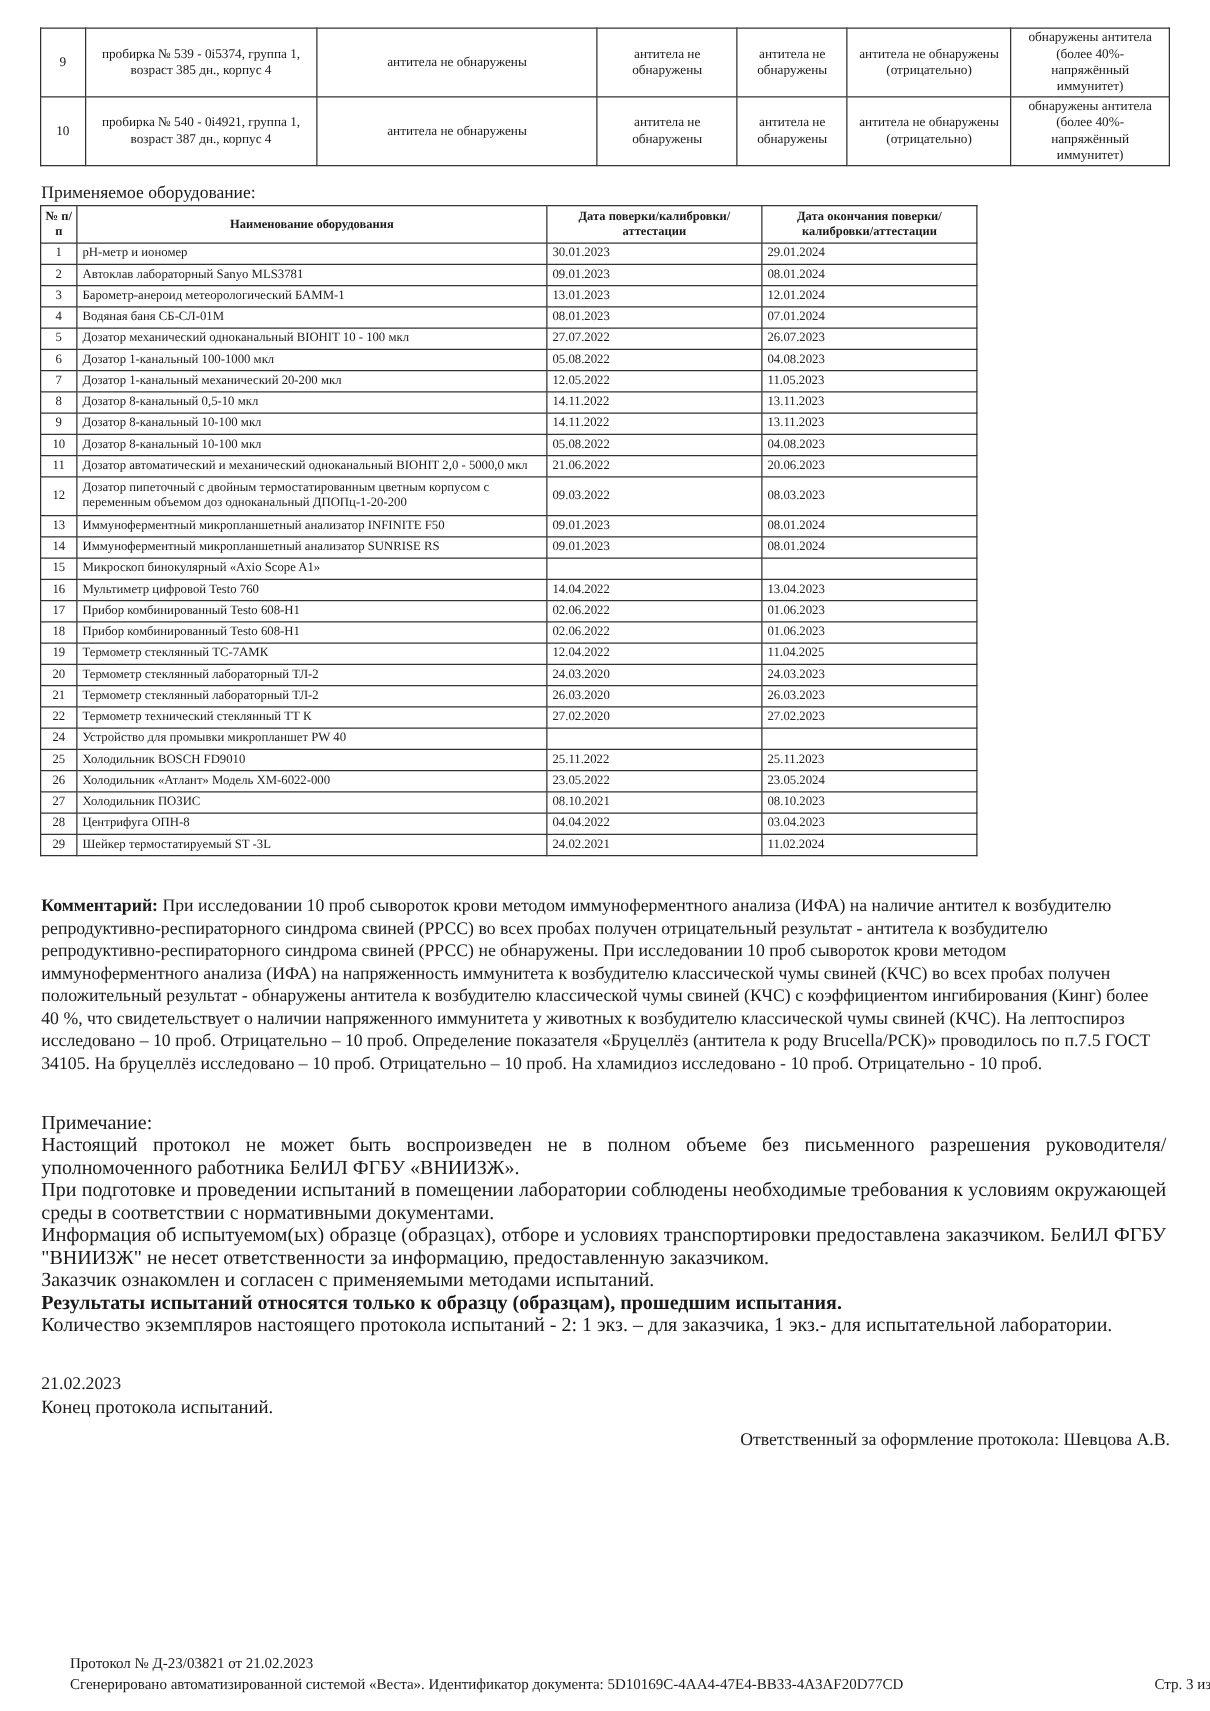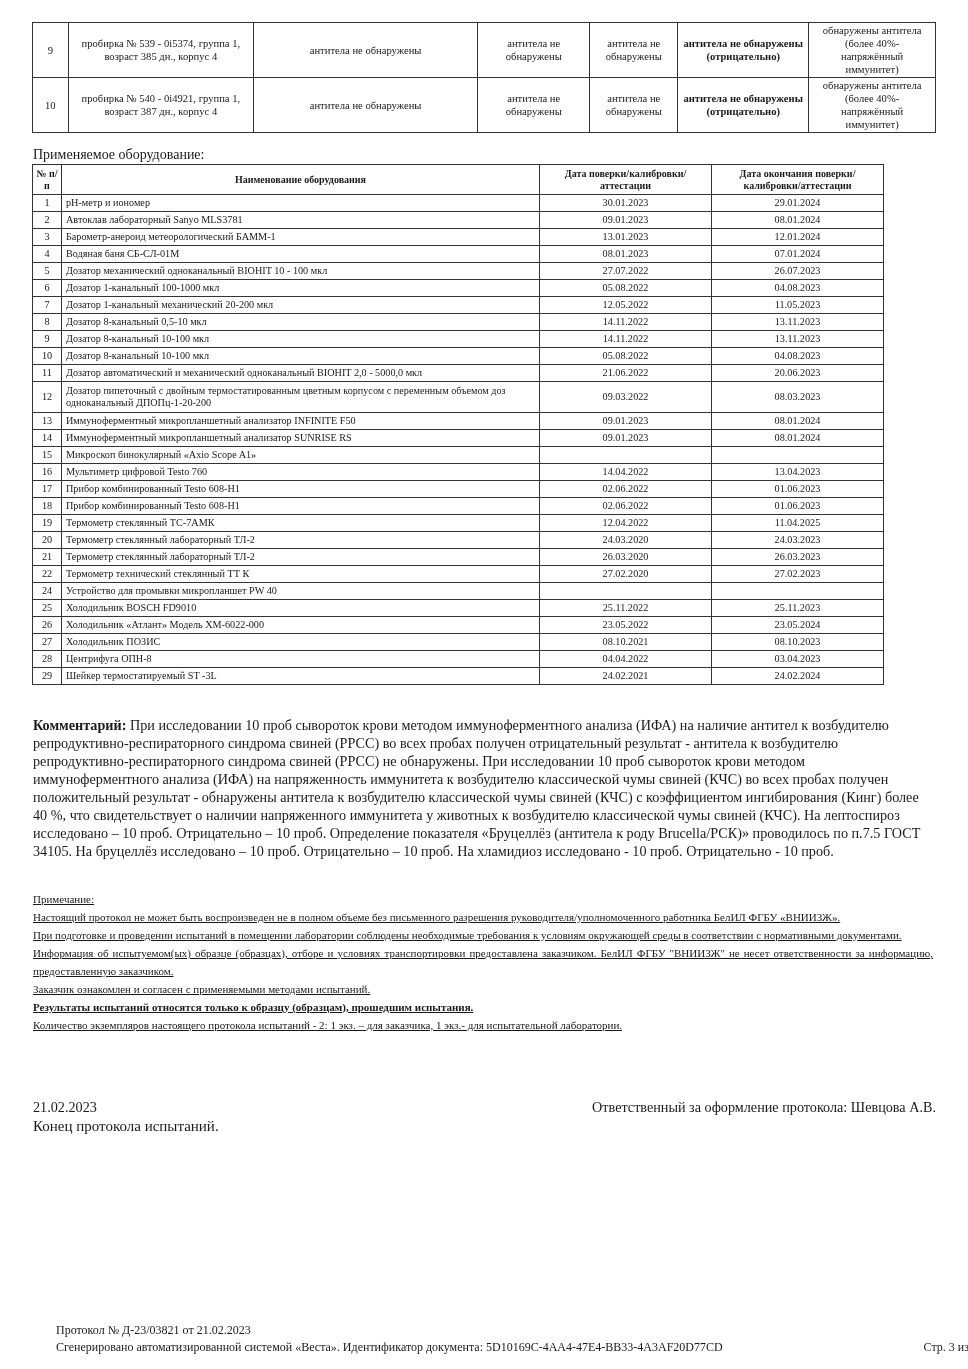--- a/index.html
+++ b/index.html
@@ -10,42 +10,42 @@
   td, th { border:1.3px solid #333; }
 
   
   .res-table { position:absolute; left:32px; top:22px; width:904px; font-size:10.6px; }
   .res-table td { text-align:center; vertical-align:middle; line-height:13px; padding:0 4px; height:54px; }
   .res-table td.c-num { width:25px; }
   .res-table td.c-sample { width:168px; }
   .res-table td.c-a { width:205px; }
   .res-table td.c-b { width:98px; }
   .res-table td.c-c { width:75px; }
-  .res-table td.c-d { width:116px;font-weight:bold; }
+  .res-table td.c-d { width:116px; }
   .res-table td.c-e { width:112px; }
 
   .section-title { position:absolute; left:33px; top:147px; font-size:14px; }
 
   
-  .eq-table { position:absolute; left:32px; top:164px; width:852px; font-size:10.2px; }
+  .eq-table { position:absolute; left:32px; top:164px; width:750px; font-size:10.2px; }
   .eq-table th { font-weight:bold; font-size:10px; line-height:12px; height:29px; text-align:center; vertical-align:middle; padding:0 2px; }
   .eq-table td { height:16px; line-height:12px; vertical-align:middle; padding:0 4px; }
   .eq-table td.n { text-align:center; width:24px; padding:0; }
-  .eq-table td.d { text-align:center; width:163px; }
+  .eq-table td.d { width:163px; }
   .eq-table tr.tall td { height:30px; }
 
   
   .comment { position:absolute; left:33px; top:716px; width:900px; font-size:14.2px; line-height:18px; }
   .comment b { font-weight:bold;text-align:center; }
-  .notes { position:absolute; left:33px; top:890px; width:900px; font-size:11px; line-height:18px;text-decoration:underline; }
+  .notes { position:absolute; left:33px; top:890px; width:900px; font-size:16px; line-height:18px; }
   .notes p { margin:0; text-align:justify; }
   .notes .bold { font-weight:bold; }
 
   .sign-date { position:absolute; left:33px; top:1099px; font-size:14.2px; }
-  .sign-resp { position:absolute; right:32px; top:1099px; font-size:14.2px;margin-left:44px; }
+  .sign-resp { position:absolute; right:32px; top:1144px; font-size:14.2px;margin-left:44px; }
   .end-text { position:absolute; left:33px; top:1118px; font-size:15px; }
 
   .footer { position:absolute; left:24px; top:1322px; width:922px; font-size:12px; line-height:17px;margin-left:32px; }
   .footer .row2 { display:flex; justify-content:space-between; }
 </style>
 </head>
 <body>
 
 <div class="page">
 
@@ -243,21 +243,21 @@
         <tr>
           <td class="n">28</td>
           <td>Центрифуга ОПН-8</td>
           <td class="d">04.04.2022</td>
           <td class="d">03.04.2023</td>
         </tr>
         <tr>
           <td class="n">29</td>
           <td>Шейкер термостатируемый ST -3L</td>
           <td class="d">24.02.2021</td>
-          <td class="d">24.02.2024</td>
+          <td class="d">11.02.2024</td>
         </tr>
       </tbody>
   </table>
 
   <div class="comment"><b>Комментарий:</b><span> При исследовании 10 проб сывороток крови методом иммуноферментного анализа (ИФА) на наличие антител к возбудителю репродуктивно-респираторного синдрома свиней (РРСС) во всех пробах получен отрицательный результат - антитела к возбудителю репродуктивно-респираторного синдрома свиней (РРСС) не обнаружены. При исследовании 10 проб сывороток крови методом иммуноферментного анализа (ИФА) на напряженность иммунитета к возбудителю классической чумы свиней (КЧС) во всех пробах получен положительный результат - обнаружены антитела к возбудителю классической чумы свиней (КЧС) с коэффициентом ингибирования (Кинг) более 40 %, что свидетельствует о наличии напряженного иммунитета у животных к возбудителю классической чумы свиней (КЧС). На лептоспироз исследовано – 10 проб. Отрицательно – 10 проб. Определение показателя «Бруцеллёз (антитела к роду Brucella/РСК)» проводилось по п.7.5 ГОСТ 34105. На бруцеллёз исследовано – 10 проб. Отрицательно – 10 проб. На хламидиоз исследовано - 10 проб. Отрицательно - 10 проб.</span></div>
 
   <div class="notes">
     <p>Примечание:</p>
     <p>Настоящий протокол не может быть воспроизведен не в полном объеме без письменного разрешения руководителя/уполномоченного работника БелИЛ ФГБУ «ВНИИЗЖ».</p>
     <p>При подготовке и проведении испытаний в помещении лаборатории соблюдены необходимые требования к условиям окружающей среды в соответствии с нормативными документами.</p>

